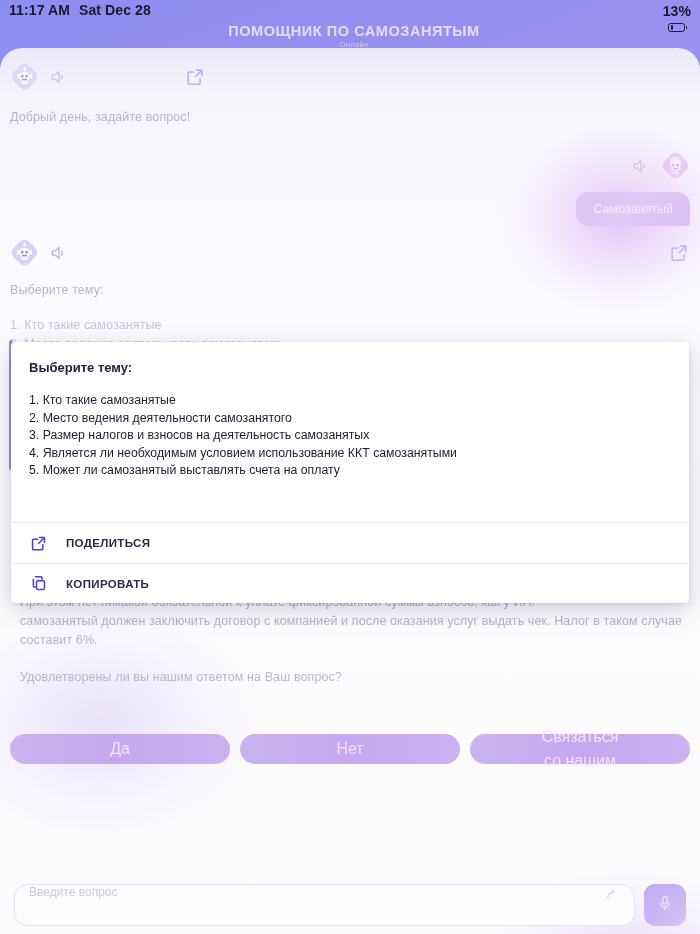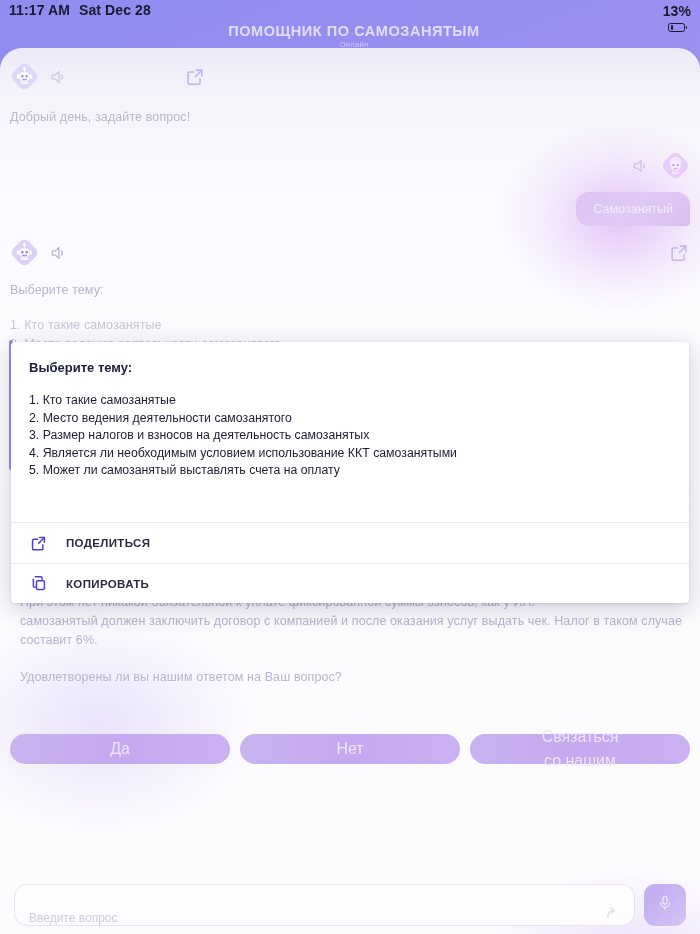--- a/index.html
+++ b/index.html
@@ -138,21 +138,21 @@
   .reply span { display:block; }
 
   
   .composer {
     position:absolute; left:0; bottom:0; width:700px; height:58px;
     display:flex; align-items:center; gap:9px; padding:0 14px;
   }
   .input-wrap {
     flex:1; height:42px; background:#fdfcff;
     border:1px solid #e6e2f0; border-radius:13px;
-    display:flex; align-items:flex-end; padding:0 14px;gap:32px;
+    display:flex; align-items:flex-start; padding:0 14px;gap:32px;
   }
   .input-wrap input {
     flex:1; border:none; outline:none; background:transparent;
     font-family:"Liberation Sans", sans-serif;
     font-size:12px; color:#4a4660;
   }
   .input-wrap input::placeholder { color:#cfcade; }
   .mic-btn {
     width:42px; height:42px; border-radius:11px; cursor:pointer;
     background:linear-gradient(140deg,#c2aaf0 0%,#cab5f3 50%,#d7c4f6 100%);

